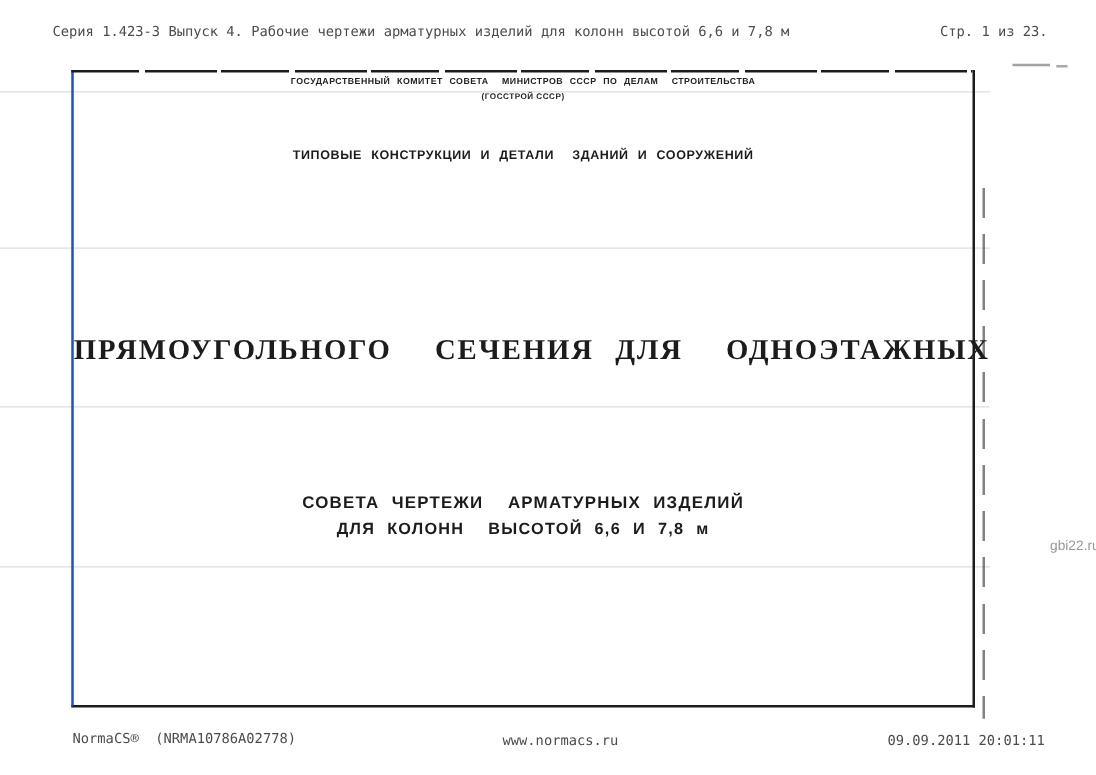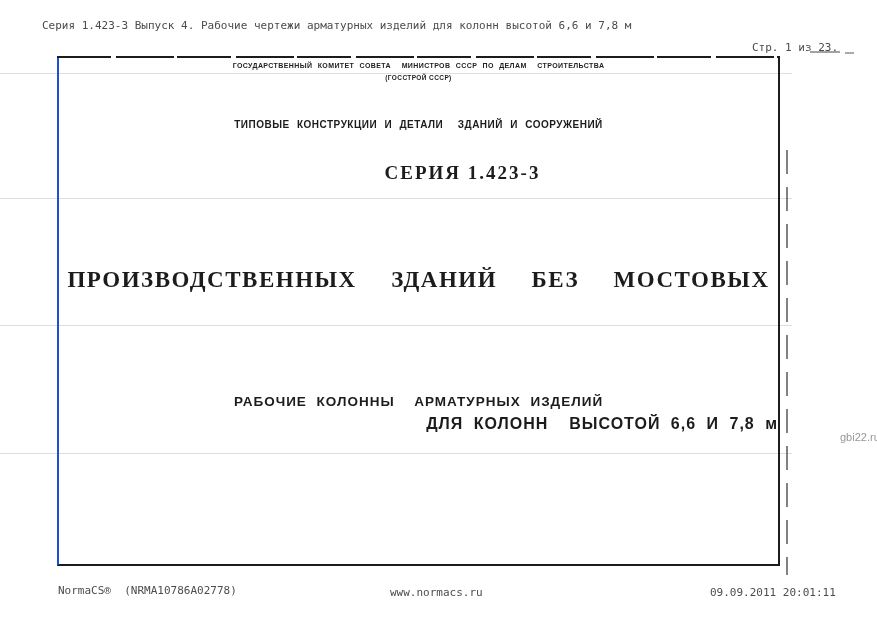--- a/index.html
+++ b/index.html
@@ -17,23 +17,23 @@
   }
   
   .meta-text {
     position: absolute;
     font-family: "DejaVu Sans Mono", "Liberation Mono", monospace;
     font-size: 11px;
     color: #4c4c4c;
     white-space: pre;
   }
   .hdr-left  { left: 42px;  top: 19px; text-align: right; }
-  .hdr-right { left: 752px; top: 19px; margin-top: 22px; }
+  .hdr-right { left: 752px; top: 19px; }
   .ftr-left  { left: 45px;  top: 584px; padding-left: 13px; }
-  .ftr-mid   { left: 390px; top: 586px; }
+  .ftr-mid   { left: 402px; top: 586px; }
   .ftr-right { left: 710px; top: 586px; }
 
   
   .fold-line {
     position: absolute;
     left: 0;
     width: 792px;
     height: 1px;
     background: #dedede;
   }
@@ -124,25 +124,24 @@
   }
   .subtitle-1 {
     top: 338px;
     font-size: 13.5px;
     font-weight: 600;
     letter-spacing: 1px;
     word-spacing: 5px;
   }
   .subtitle-2 {
     top: 359px;
-    font-size: 16px;
+    font-size: 13px;
     font-weight: 600;
     letter-spacing: 1px;
     word-spacing: 5px;
-    text-align: right;
   }
   
   .stamp {
     position: absolute;
     left: 40px;
     top: 417px;
     text-align: center;
   }
   .stamp-number {
     display: inline-block;
@@ -202,28 +201,27 @@
 <div class="fold-line fold-4"></div>
 
 <div class="doc-box">
   <div class="doc-box-topline"></div>
 
   <div class="doc-center committee-1">ГОСУДАРСТВЕННЫЙ КОМИТЕТ СОВЕТА  МИНИСТРОВ СССР ПО ДЕЛАМ  СТРОИТЕЛЬСТВА</div>
   <div class="doc-center committee-2">(ГОССТРОЙ СССР)</div>
 
   <div class="doc-center caption">ТИПОВЫЕ КОНСТРУКЦИИ И ДЕТАЛИ  ЗДАНИЙ И СООРУЖЕНИЙ</div>
 
-  <div class="doc-center series">СЕРИЯ 1.423-3</div>
 
   <div class="main-title">
-    <div>ПРОИЗВОДСТВЕННЫХ  ЗДАНИЙ  БЕЗ  МОСТОВЫХ</div>
+    <div>ПРЯМОУГОЛЬНОГО  СЕЧЕНИЯ ДЛЯ  ОДНОЭТАЖНЫХ</div>
   </div>
 
 
-  <div class="doc-center subtitle-1">РАБОЧИЕ КОЛОННЫ  АРМАТУРНЫХ ИЗДЕЛИЙ</div>
+  <div class="doc-center subtitle-1">СОВЕТА ЧЕРТЕЖИ  АРМАТУРНЫХ ИЗДЕЛИЙ</div>
   <div class="doc-center subtitle-2">ДЛЯ КОЛОНН  ВЫСОТОЙ 6,6 И 7,8 м</div>
 
 </div>
 
 <div class="corner-dash-a"></div>
 <div class="corner-dash-b"></div>
 <div class="side-dash-line"></div>
 
 <div class="watermark">gbi22.ru</div>
 

